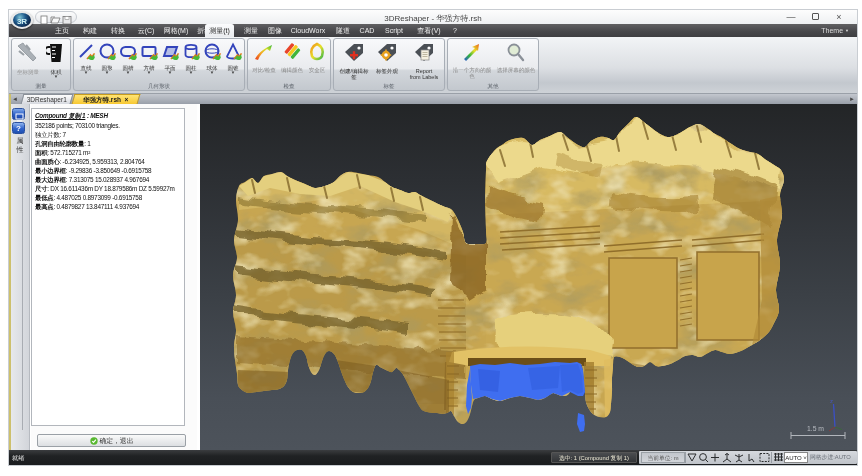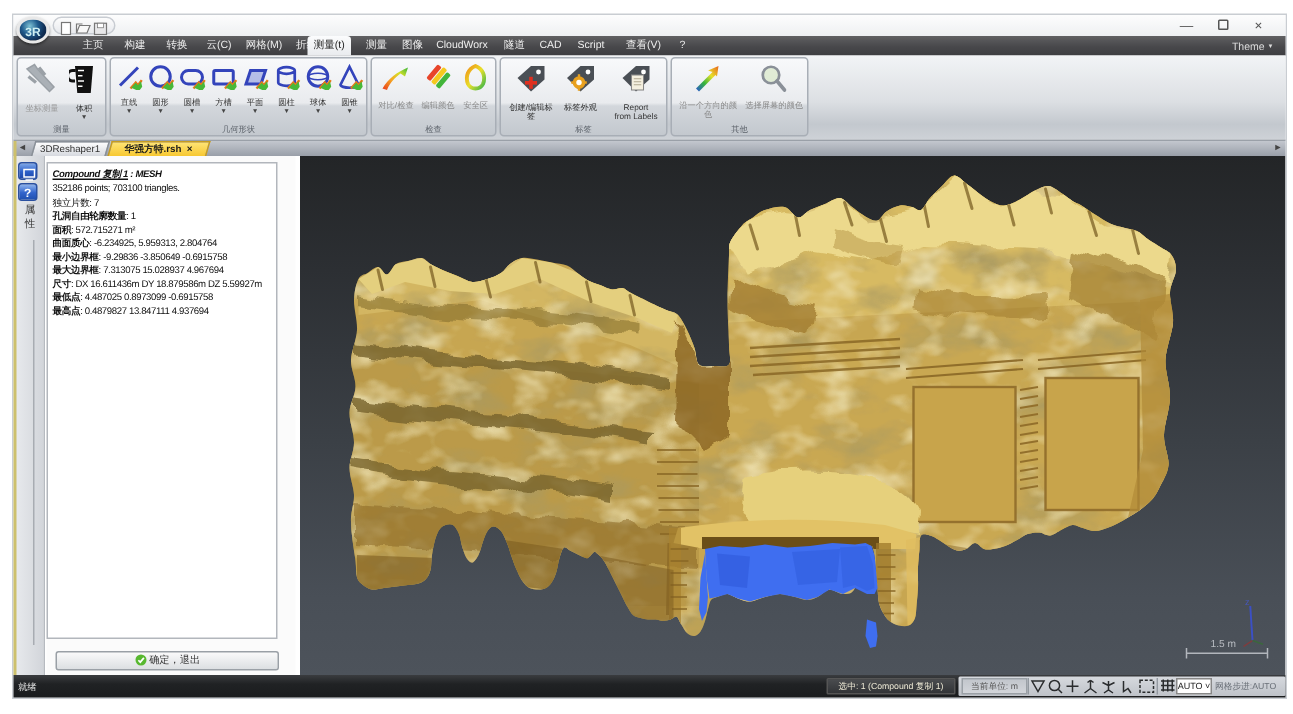--- a/index.html
+++ b/index.html
@@ -60,20 +60,21 @@
 <div id="win">
   <div id="titlebar"></div>
   <div id="qat">
     <svg width="42" height="12">
       <rect x="5" y="2" width="6" height="8" fill="#fff" stroke="#777" stroke-width="0.8"></rect>
       <path d="M15 9 l2 -5 h7 l-2 5 z M15 9 v-6 h4" fill="#f8f8f8" stroke="#777" stroke-width="0.8"></path>
       <rect x="27" y="2.5" width="8" height="7.5" fill="#e8e8ea" stroke="#777" stroke-width="0.8"></rect>
       <rect x="29" y="2.5" width="4" height="3" fill="#fff" stroke="#777" stroke-width="0.5"></rect>
     </svg>
   </div>
+  <div id="title">3DReshaper - 华强方特.rsh</div>
   <div id="winbtns"><span class="wb">—</span><span class="wb"><span id="maxbox"></span></span><span class="wb">×</span></div>
   <div id="menubar">
     <div class="mtab" style="left:39px;width:28px;">主页</div>
     <div class="mtab" style="left:67px;width:28px;">构建</div>
     <div class="mtab" style="left:95px;width:28px;">转换</div>
     <div class="mtab" style="left:122px;width:30px;">云(C)</div>
     <div class="mtab" style="left:150px;width:34px;">网格(M)</div>
     <div class="mtab" style="left:184px;width:32px;">折线(P)</div>
     <div class="mtab" style="left:229px;width:26px;">测量</div>
     <div class="mtab" style="left:253px;width:26px;">图像</div>

